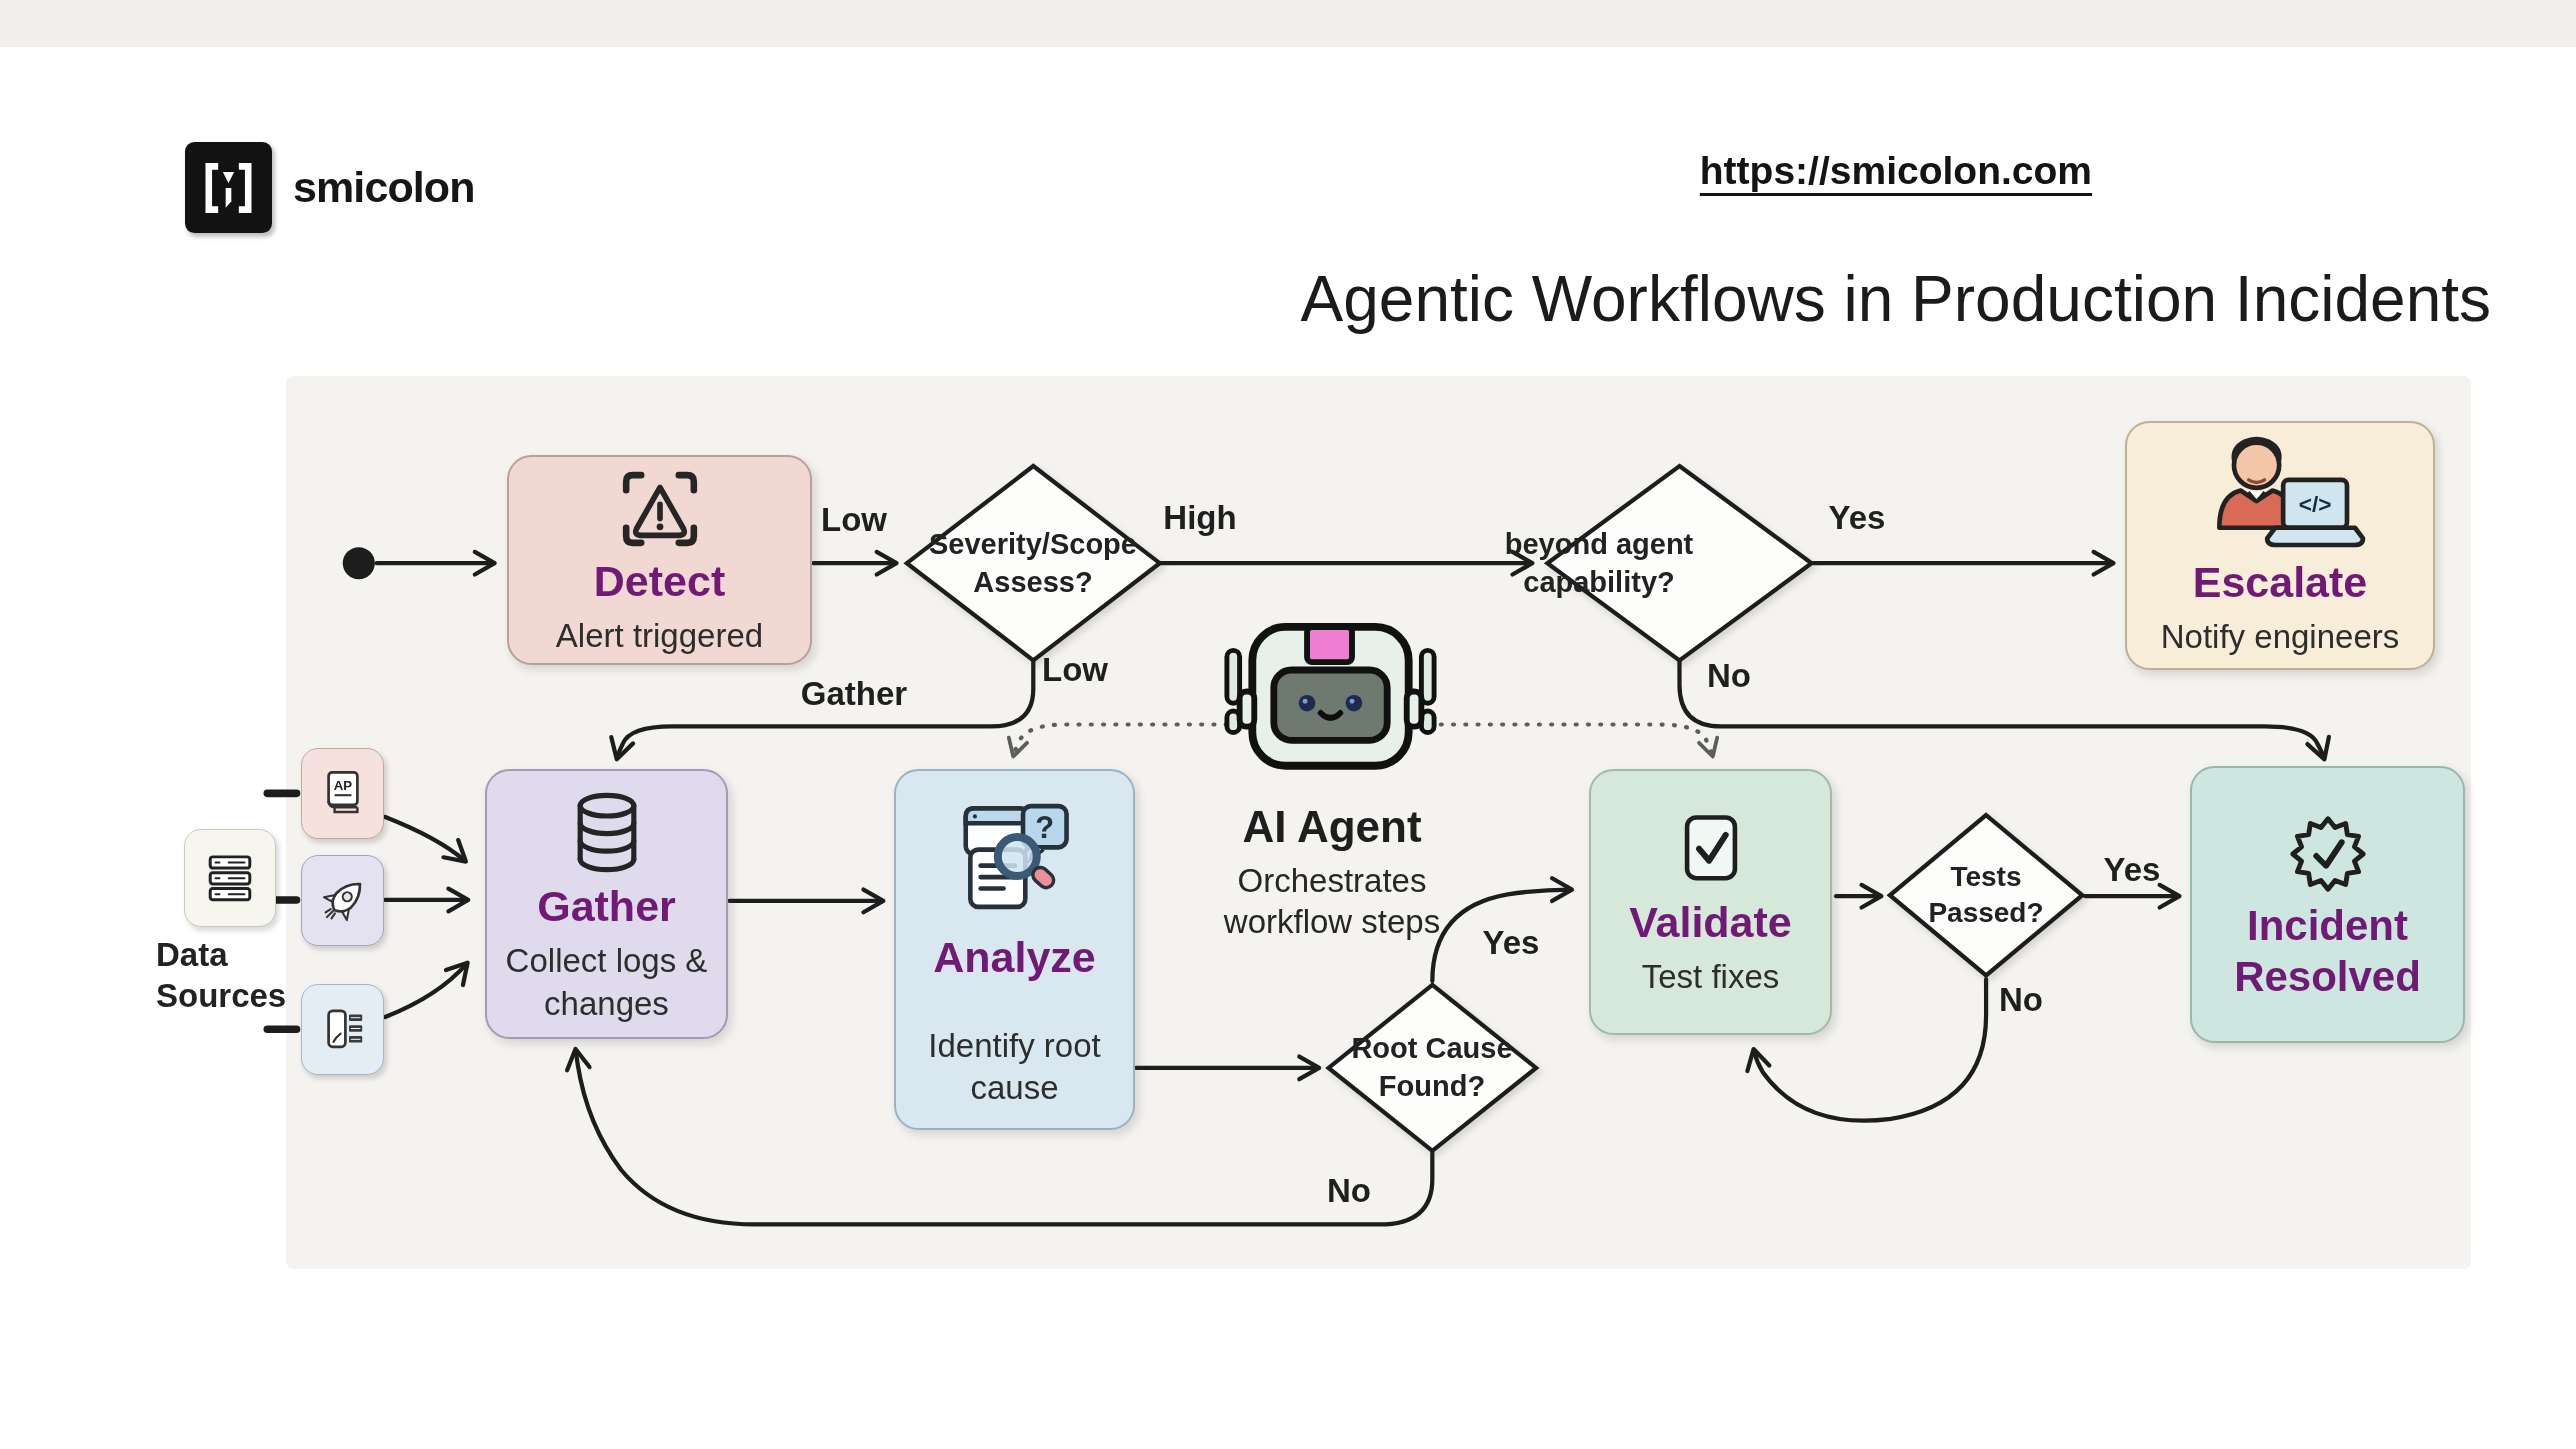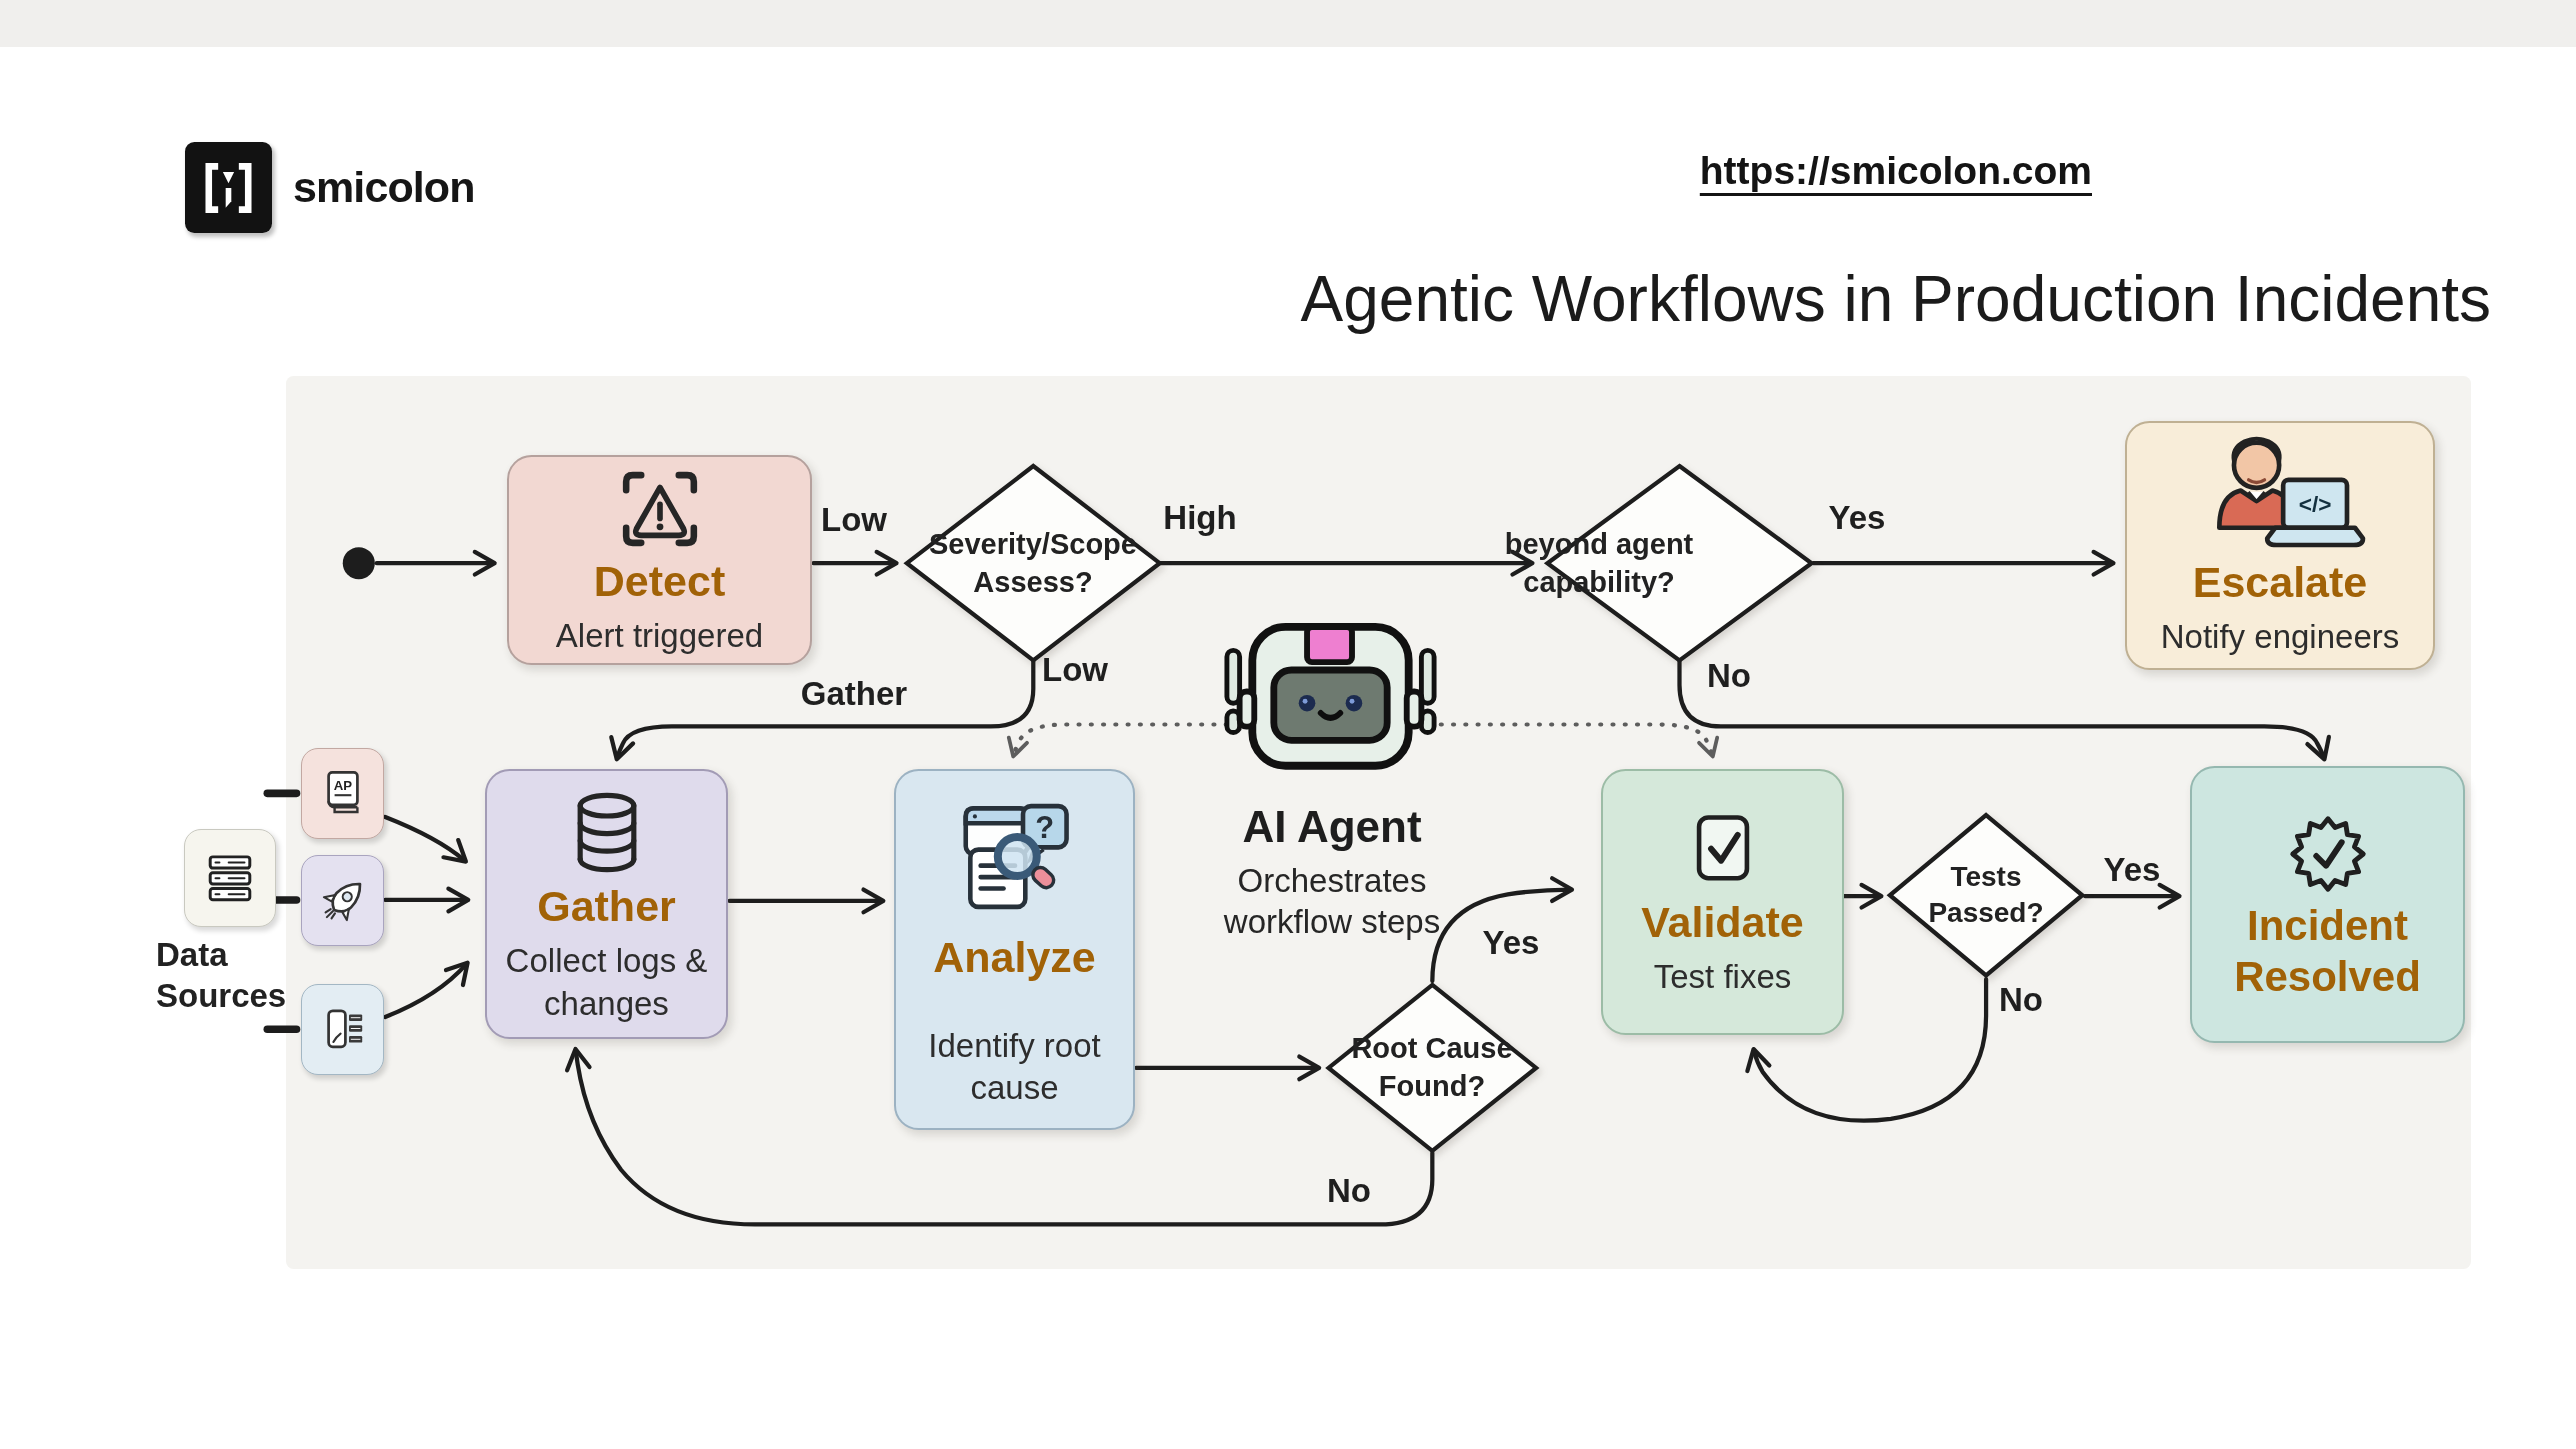--- a/index.html
+++ b/index.html
@@ -8,27 +8,27 @@
   .topstrip{position:absolute;left:0;top:0;width:2576px;height:47px;background:#f0efed;}
   .backdrop{position:absolute;left:286px;top:376px;width:2185px;height:893px;background:var(--canvas_bg,#f4f3f0);border-radius:7.5px;}
   
   .logo-wrap{position:absolute;left:185px;top:142px;display:flex;align-items:center;gap:21px;}
   .logo-mark{width:87px;height:91px;background:#121212;border-radius:9.4px;display:flex;align-items:center;justify-content:center;box-shadow:2.8px 3.8px 4.7px rgba(0,0,0,.25);}
   .logo-text{font-size:43px;font-weight:700;letter-spacing:-0.9px;color:#161616;}
   .site-url{position:absolute;right:123px;top:149px;font-size:39px;font-weight:700;color:#141414;text-decoration:underline;text-underline-offset:8.5px;text-decoration-thickness:2.8px;}
   .main-title{position:absolute;left:0;top:262px;width:2491px;text-align:right;font-size:64px;font-weight:400;color:#1b1b1b;letter-spacing:0px;}
   
   .node{position:absolute;border-radius:24.5px;display:flex;flex-direction:column;align-items:center;justify-content:center;box-shadow:3.8px 4.7px 8.5px rgba(70,60,52,.16);z-index:2;box-sizing:border-box;text-align:center;}
-  .node-title{font-size:43px;font-weight:700;color:#a16207;line-height:1.2;}
+  .node-title{font-size:43px;font-weight:700;color:#701a75;line-height:1.2;}
   .node-sub{font-size:33px;font-weight:400;color:#2d2d2d;line-height:1.28;margin-top:7.5px;}
   #node-detect{left:507px;top:455px;width:305px;height:210px;background:var(--detect_bg);border:2.8px solid var(--detect_border);}
   #node-escalate{left:2125px;top:421px;width:310px;height:249px;background:var(--escalate_bg);border:2.8px solid var(--escalate_border);}
   #node-gather{left:485px;top:769px;width:243px;height:270px;background:var(--gather_bg);border:2.8px solid var(--gather_border);}
   #node-analyze{left:894px;top:769px;width:241px;height:361px;background:var(--analyze_bg);border:2.8px solid var(--analyze_border);justify-content:flex-start;padding-top:28px;}
-  #node-validate{left:1589px;top:769px;width:243px;height:266px;background:var(--validate_bg);border:2.8px solid var(--validate_border);margin-left:12px;}
+  #node-validate{left:1589px;top:769px;width:243px;height:266px;background:var(--validate_bg);border:2.8px solid var(--validate_border);}
   #node-resolved{left:2190px;top:766px;width:275px;height:277px;background:var(--resolved_bg);border:2.8px solid var(--resolved_border);}
   #node-resolved .node-title{font-size:42px;width:198px;}
   #node-analyze .node-sub{width:189px;margin-top:41px;}
   #node-gather .node-sub{width:203px;}
   
   .dlabel{position:absolute;display:flex;align-items:center;justify-content:center;text-align:center;font-size:29px;font-weight:700;color:#222;line-height:1.3;z-index:3;}
   #dl-severity{left:913px;top:507px;width:240px;height:113px;}
   #dl-beyond{left:1486px;top:507px;width:226px;height:113px;}
   #dl-root{left:1336px;top:1013px;width:192px;height:109px;}
   #dl-tests{left:1918px;top:846px;width:136px;height:98px;font-size:28px;}

